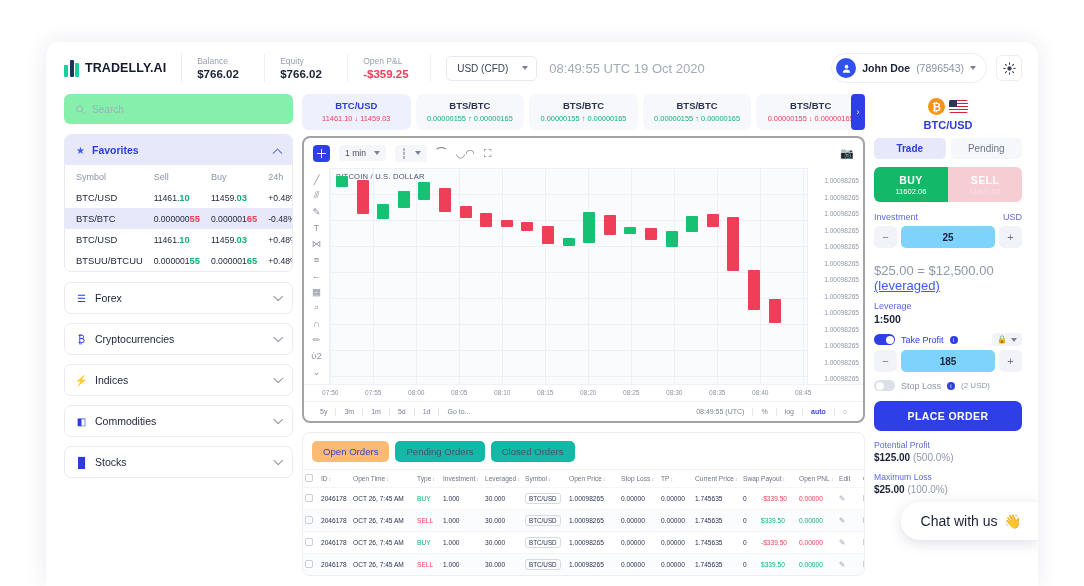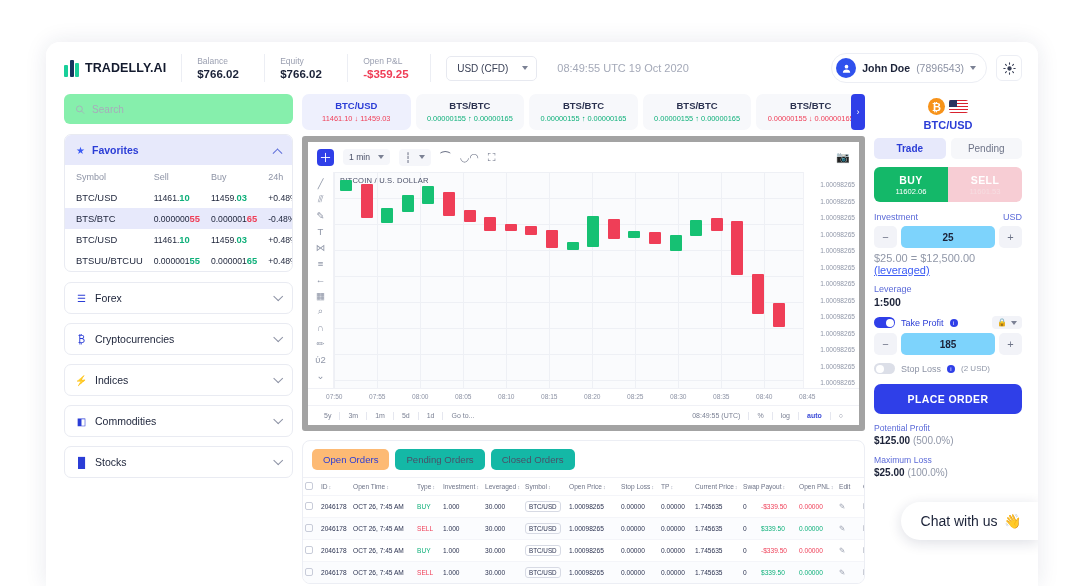--- a/index.html
+++ b/index.html
@@ -35,21 +35,21 @@
   .stat { min-width: 52px; }
   .stat .lbl { font-size: 8.5px; color: #9a9fb0; line-height: 12px; }
   .stat .val { font-size: 11.5px; font-weight: 700; color: #1b2238; line-height: 15px; }
   .stat .val.neg { color: #ef3e57; }
   .ccy-select {
     display: flex; align-items: center; gap: 14px;
     border: 1px solid #e7e9f0; border-radius: 5px;
     padding: 6px 8px 6px 10px; font-size: 10px; color: #3a4157; cursor: pointer;
   }
   .caret { width:0;height:0;border-left:3.5px solid transparent;border-right:3.5px solid transparent;border-top:4px solid #7b8194; }
-  .clock { font-size: 11px; color: #a4a9b8; margin-left: 20px; }
+  .clock { font-size: 13px; color: #a4a9b8; margin-left: 12px; }
   .spacer { flex: 1; }
   .user-chip {
     display: flex; align-items: center; gap: 6px;
     border: 1px solid #eceef4; border-radius: 17px;
     padding: 4px 10px 4px 4px; cursor: pointer;
   }
   .avatar { width: 20px; height: 20px; border-radius: 50%; background:#2f51ed; display:flex;align-items:center;justify-content:center; }
   .avatar svg { width: 11px; height: 11px; fill: #fff; }
   .uname { font-size: 10.5px; font-weight: 700; color: #1b2238; }
   .uid { font-size: 10.5px; color: #8d93a5; }
@@ -109,21 +109,21 @@
   .itab.active { background: #eef0fd; }
   .itab .nm { font-size: 9.5px; font-weight: 700; color: #2b3250; white-space: nowrap; }
   .itab.active .nm { color: #2b3dd6; }
   .itab .px { font-size: 7.4px; margin-top: 3px; white-space: nowrap; }
   .tab-next {
     position: absolute; right: 0; top: 0; width: 14px; height: 100%;
     background: #2f3fe8; border-radius: 4px; color: #fff; font-size: 9px;
     display: flex; align-items: center; justify-content: center; cursor: pointer;
   }
 
-  .chart-card { border: 6px solid #a3a3a3; border-radius: 3px; overflow: hidden; background:#fff; }
+  .chart-card { border: 2px solid #a3a3a3; border-radius: 8px; overflow: hidden; background:#fff; }
   .chart-toolbar { height: 30px; display: flex; align-items: center; gap: 9px; padding: 0 9px; }
   .tb-btn { width: 17px; height: 17px; border-radius: 4px; display:flex;align-items:center;justify-content:center; cursor:pointer; }
   .tb-btn.primary { background: #2f3fe8; }
   .tb-pill { display:flex;align-items:center;gap:8px;background:#f5f6fa;border-radius:4px;padding:3px 6px;font-size:8.6px;color:#4a5068;cursor:pointer; }
   .tb-ico { color: #6e7488; font-size: 11px; cursor: pointer; display:flex;align-items:center; }
   .chart-main { display: flex; height: 216px; }
   .draw-rail {
     width: 26px; flex: none; border-right: 1px solid #f0f1f6;
     display: flex; flex-direction: column; align-items: center; gap: 0; padding-top: 3px;
   }
@@ -179,21 +179,21 @@
   .bs .t { font-size: 10.5px; font-weight: 700; color: #fff; letter-spacing:.4px; }
   .bs.sell .t { color: #fff; }
   .bs .p { font-size: 7.6px; color: #fff; margin-top: 1px; }
   .bs.sell .p { color: #f6dde1; }
   .fld-label-row { display: flex; justify-content: space-between; align-items: baseline; }
   .fld-label { font-size: 9px; color: #5b6ad8; }
   .fld-unit { font-size: 9px; color: #5b6ad8; }
   .stepper { display: flex; gap: 4px; margin-top: 4px; }
   .stepper .sbtn { width: 23px; height: 22px; background: #f2f3f8; border-radius: 5px; display:flex;align-items:center;justify-content:center; font-size: 11px; color: #6e7488; cursor:pointer; }
   .stepper .sval { flex: 1; height: 22px; background: #7dd3fc; border-radius: 5px; display:flex;align-items:center;justify-content:center; font-size: 10px; font-weight:700; color:#1b2238; }
-  .hint { font-size: 11px; color: #9097a8; margin-top: 4px; }
+  .hint { font-size: 13px; color: #9097a8; margin-top: 15px; }
   .hint a { color: #3b5bf5; }
   .lev-label { font-size: 9px; color: #5b6ad8; margin-top: 8px; }
   .lev-val { font-size: 10.5px; font-weight: 700; color: #1b2238; margin-top: 2px; }
   .tgl-row { display: flex; align-items: center; gap: 6px; margin-top: 8px; }
   .toggle { width: 21px; height: 11px; border-radius: 6px; background: #2f3fe8; position: relative; cursor: pointer; flex:none; }
   .toggle.off { background: #dcdfe8; }
   .toggle i { position: absolute; top: 1.5px; width: 8px; height: 8px; border-radius: 50%; background: #fff; right: 1.5px; }
   .toggle.off i { left: 1.5px; right: auto; }
   .tgl-txt { font-size: 9px; color: #2b3dd6; }
   .tgl-txt.grey { color: #8d93a5; }

